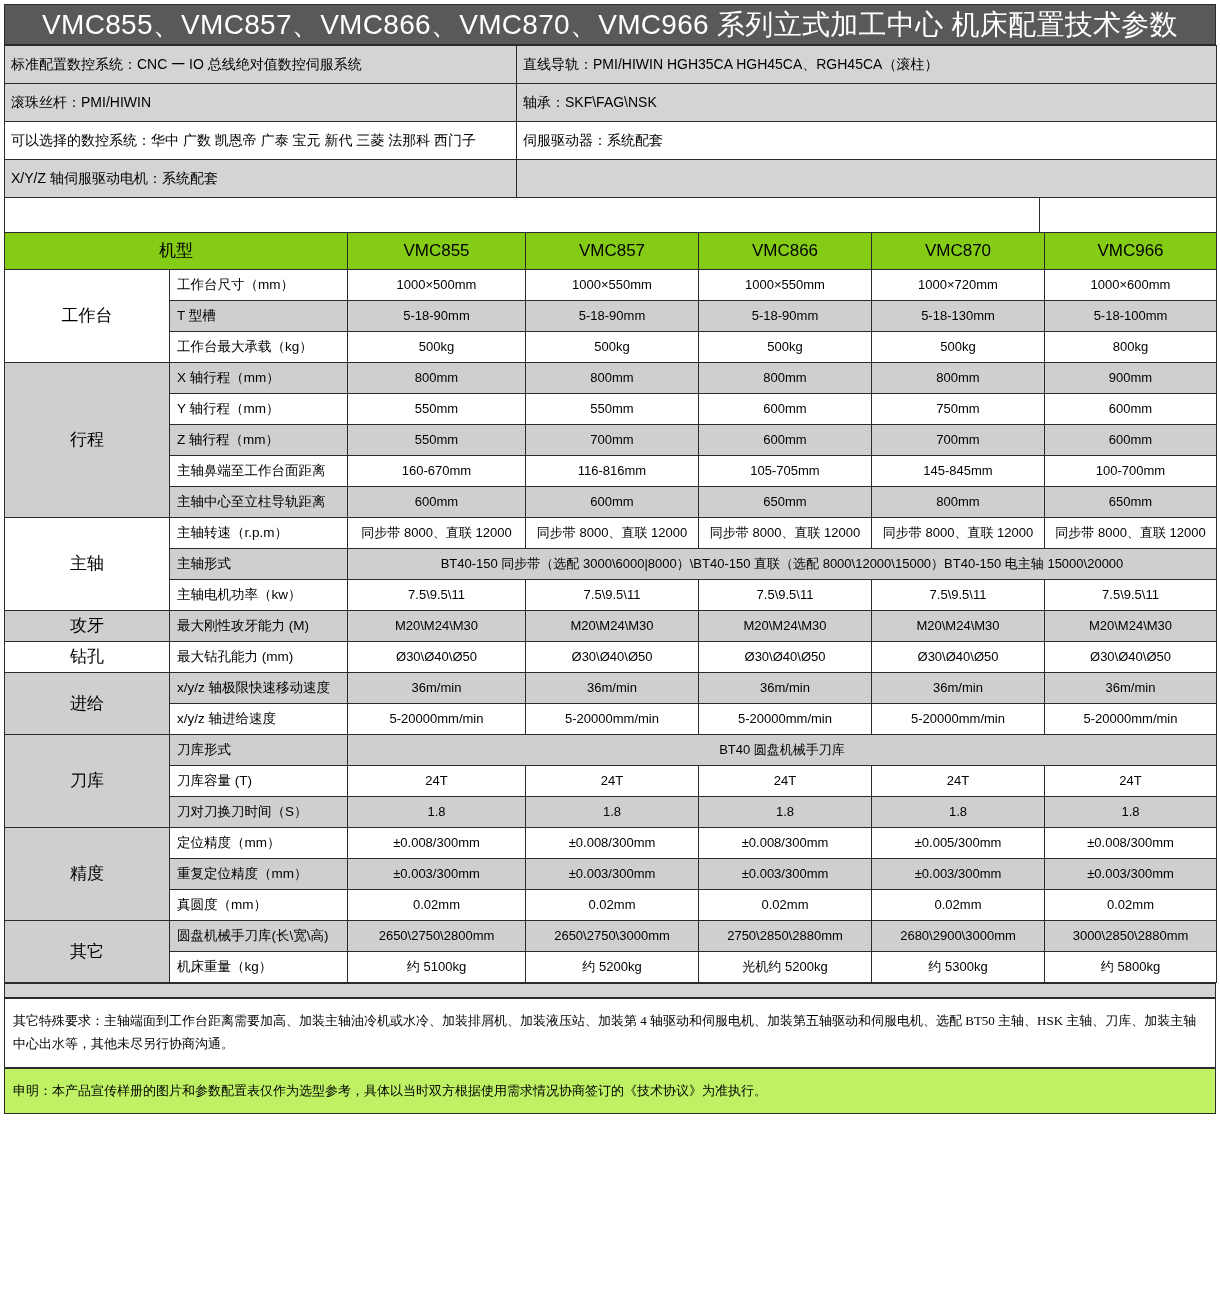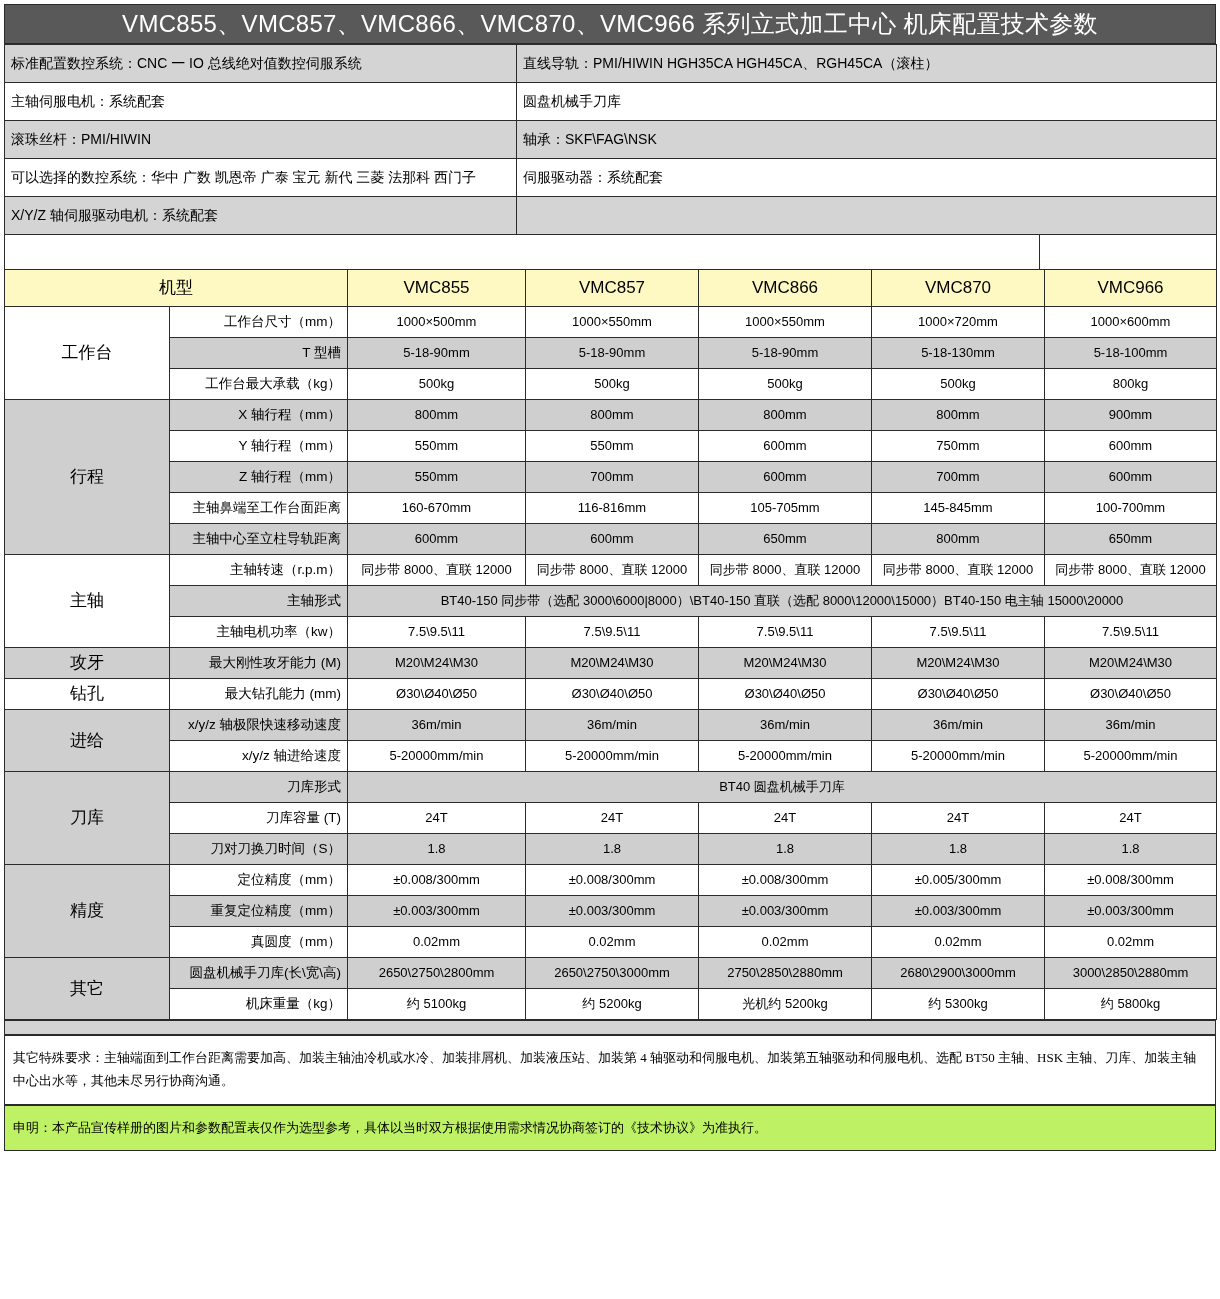--- a/index.html
+++ b/index.html
@@ -30,21 +30,21 @@
     border: 1px solid #2b2b2b;
     padding: 2px 6px;
     vertical-align: middle;
     line-height: 1.25;
   }
   
   .title-row td {
     background: #595959;
     color: #ffffff;
     text-align: center;
-    font-size: 24px;
+    font-size: 28px;
     height: 34px;
     letter-spacing: 0.3px;
     border: 1px solid #2b2b2b;
   }
   
   .cfg td {
     height: 33px;
     font-size: 14px;
     text-align: left;
   }
@@ -59,30 +59,30 @@
     border-top: none;
     border-bottom: none;
   }
   .spacer td.rt { border-left: 1px solid #2b2b2b; border-right: 1px solid #2b2b2b;}
   
   .main td {
     text-align: center;
     font-size: 13px;
   }
   .main .hdr td {
-    background: #fef9c3;
+    background: #84cc16;
     height: 32px;
     font-size: 17px;
   }
   .main .grp {
     background: #ffffff;
     font-size: 17px;
   }
   .main td.lbl {
-    text-align: right;
+    text-align: left;
     font-size: 13.5px;
     padding-left: 7px;
   }
   .r-white td { background: #ffffff; }
   .r-grey td  { background: #cfcfcf; }
   .r-white td.grp, .r-grey td.grp { }
   .cell { height: 26px; }
   
   .foot td {
     text-align: left;
@@ -114,24 +114,20 @@
 
   <table class="cfg">
     <colgroup>
         <col style="width:512px">
         <col style="width:700px">
       </colgroup>
     <tbody>
       <tr>
         <td class="shade">标准配置数控系统：CNC 一 IO 总线绝对值数控伺服系统</td>
         <td class="shade">直线导轨：PMI/HIWIN   HGH35CA  HGH45CA、RGH45CA（滚柱）</td>
-      </tr>
-      <tr>
-        <td class="plain">主轴伺服电机：系统配套</td>
-        <td class="plain">圆盘机械手刀库</td>
       </tr>
       <tr>
         <td class="shade">滚珠丝杆：PMI/HIWIN</td>
         <td class="shade">轴承：SKF\FAG\NSK</td>
       </tr>
       <tr>
         <td class="plain">可以选择的数控系统：华中 广数 凯恩帝 广泰 宝元 新代 三菱 法那科 西门子</td>
         <td class="plain">伺服驱动器：系统配套</td>
       </tr>
       <tr>

